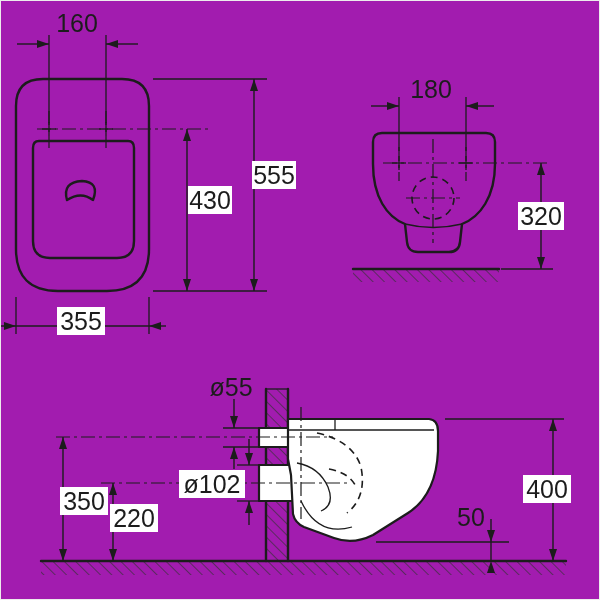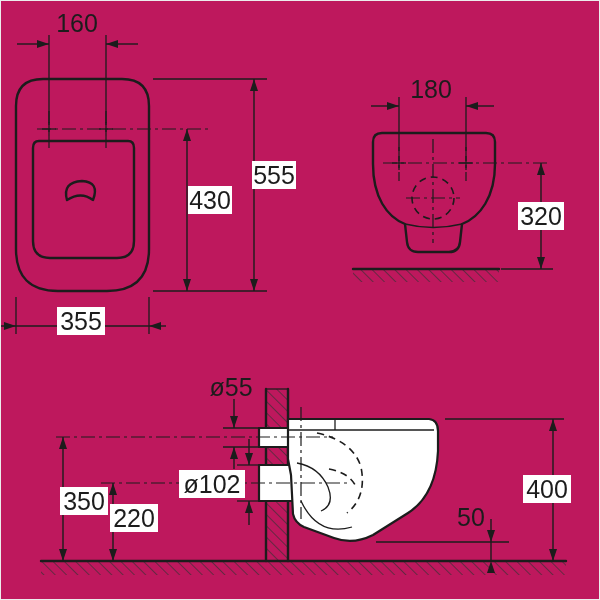--- a/index.html
+++ b/index.html
@@ -1,16 +1,16 @@
 <!DOCTYPE html>
 <html><head>
 <meta charset="utf-8">
 <style>
   html,body{margin:0;padding:0;background:#fff;}
-  .frame{width:600px;height:600px;box-sizing:border-box;border:1px solid #ececec;background:#be185d;}
+  .frame{width:600px;height:600px;box-sizing:border-box;border:1px solid #ececec;background:#a21caf;}
   svg{display:block;}
   svg text{font-family:"Liberation Sans","DejaVu Sans",sans-serif;font-size:25px;fill:#1c1c1c;}
   .outline{fill:none;stroke:#1c1c1c;stroke-width:2.4;stroke-linejoin:round;stroke-linecap:round;}
   .fillw{fill:#ffffff;stroke:#1c1c1c;stroke-width:2.2;stroke-linejoin:round;}
   .thin{stroke:#1c1c1c;stroke-width:1.3;fill:none;}
   .dim{stroke:#1c1c1c;stroke-width:1.4;fill:none;}
   .cl{stroke:#1c1c1c;stroke-width:1.2;fill:none;stroke-dasharray:14 4 3 4;}
   .dash{stroke:#1c1c1c;stroke-width:1.6;fill:none;stroke-dasharray:7 5;}
   .ah{fill:#1c1c1c;stroke:none;}
   .bg{fill:#ffffff;stroke:none;}

